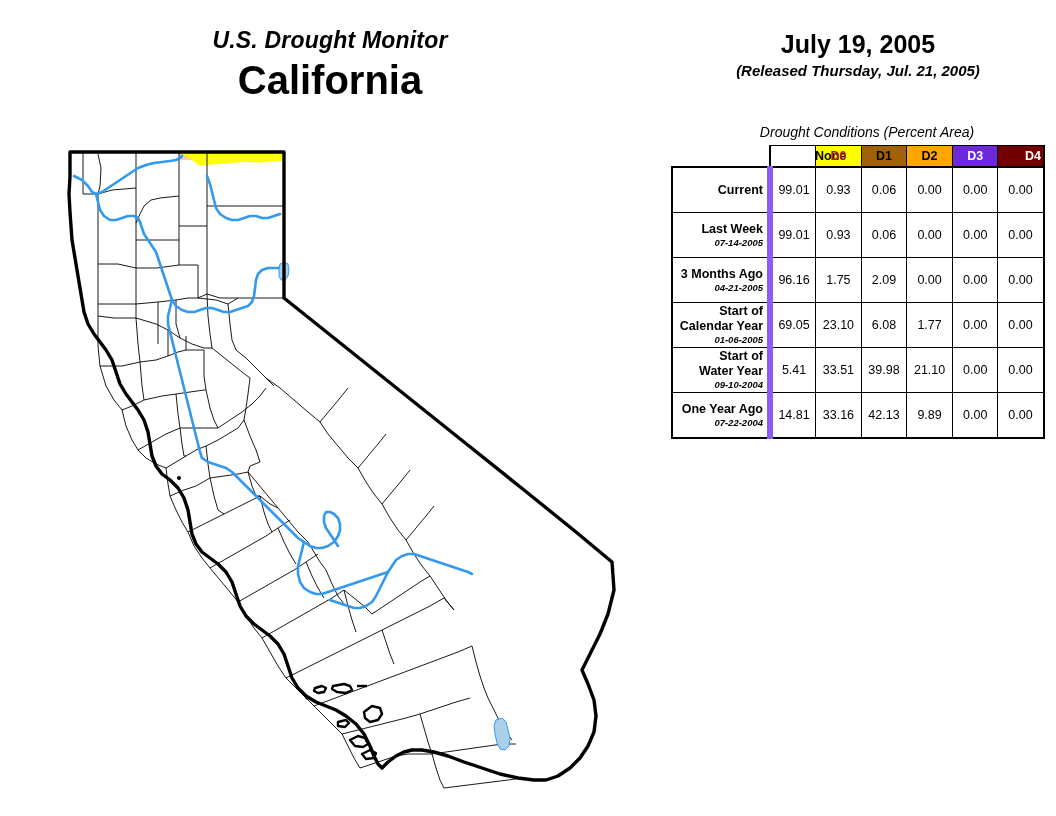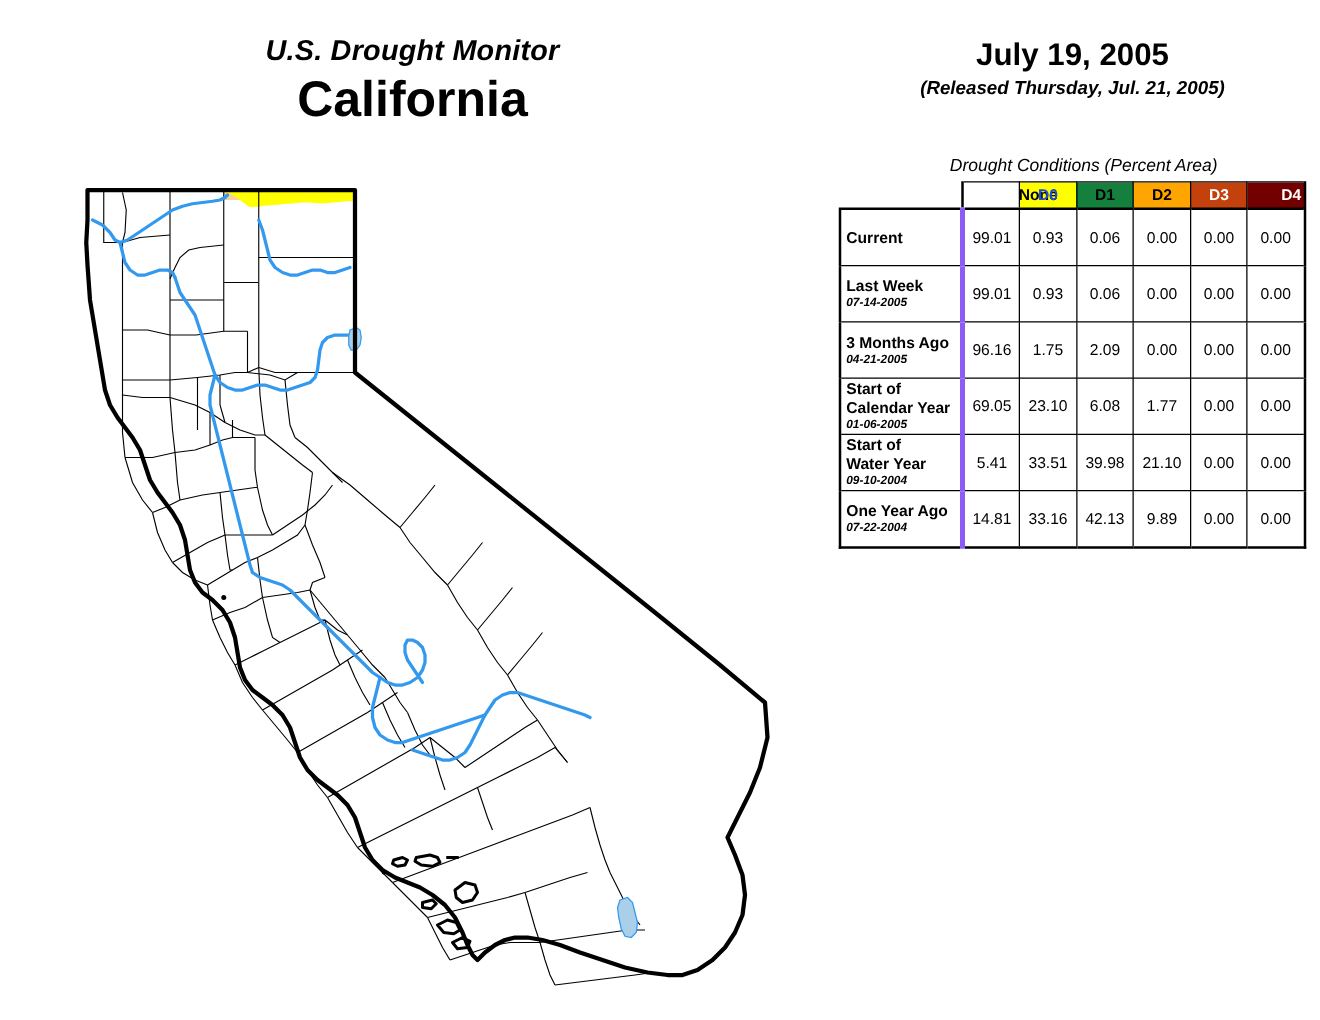--- a/index.html
+++ b/index.html
@@ -106,22 +106,22 @@
     border-top: none;
     border-left: none;
     border-right: 2px solid #000;
     border-bottom: 2px solid #000;
     background: #ffffff;
   }
   #conditions-table thead th.hdr-d4 { border-right: 2px solid #000; padding-left: 25px; }
   #conditions-table tbody td { height: 44px; }
   #conditions-table tbody td.row-label {
     border-left: 2px solid #000;
-    border-right: 4px solid #8b5cf6;
-    text-align: left;
+    border-right: 6px solid #8b5cf6;
+    text-align: right;
     padding: 0 4px;
   }
   #conditions-table tbody td.val-d4 { border-right: 2px solid #000; }
   #conditions-table tbody tr:first-child td { border-top: 2px solid #000; }
   #conditions-table tbody tr:last-child td { border-bottom: 2px solid #000; }
   .row-label-main {
     font-size: 12.5px; font-weight: bold; line-height: 1.15;
   }
   .row-label-date {
     font-size: 9.5px; font-weight: bold; font-style: italic;
@@ -382,24 +382,24 @@
         <col class="data-col">
         <col class="data-col">
       <col class="data-col">
         <col class="data-col">
         <col class="data-col">
     </colgroup>
     <thead>
       <tr>
         <th class="corner"></th>
         <th style="background: rgb(255, 255, 255); color: rgb(0, 0, 0); padding-left: 44px;">None</th>
-        <th style="background: rgb(255, 255, 0); color: #1d4ed8; margin-left: 32px;">D0</th>
-        <th style="background: #15803d; color: rgb(0, 0, 0);">D1</th>
+        <th style="background: rgb(255, 255, 0); color: #b91c1c; margin-left: 32px;">D0</th>
+        <th style="background: #a16207; color: rgb(0, 0, 0);">D1</th>
         <th style="background: rgb(255, 165, 0); color: rgb(0, 0, 0);">D2</th>
-        <th style="background: #c2410c; color: rgb(255, 255, 255);">D3</th>
+        <th style="background: #6d28d9; color: rgb(255, 255, 255);">D3</th>
         <th class="hdr-d4" style="background: rgb(115, 0, 0); color: rgb(255, 255, 255);">D4</th>
       </tr>
     </thead>
     <tbody id="conditions-tbody">
         <tr>
           <td class="row-label">
             <div class="row-label-main">Current</div>
           </td>
           <td>99.01</td>
           <td>0.93</td>

